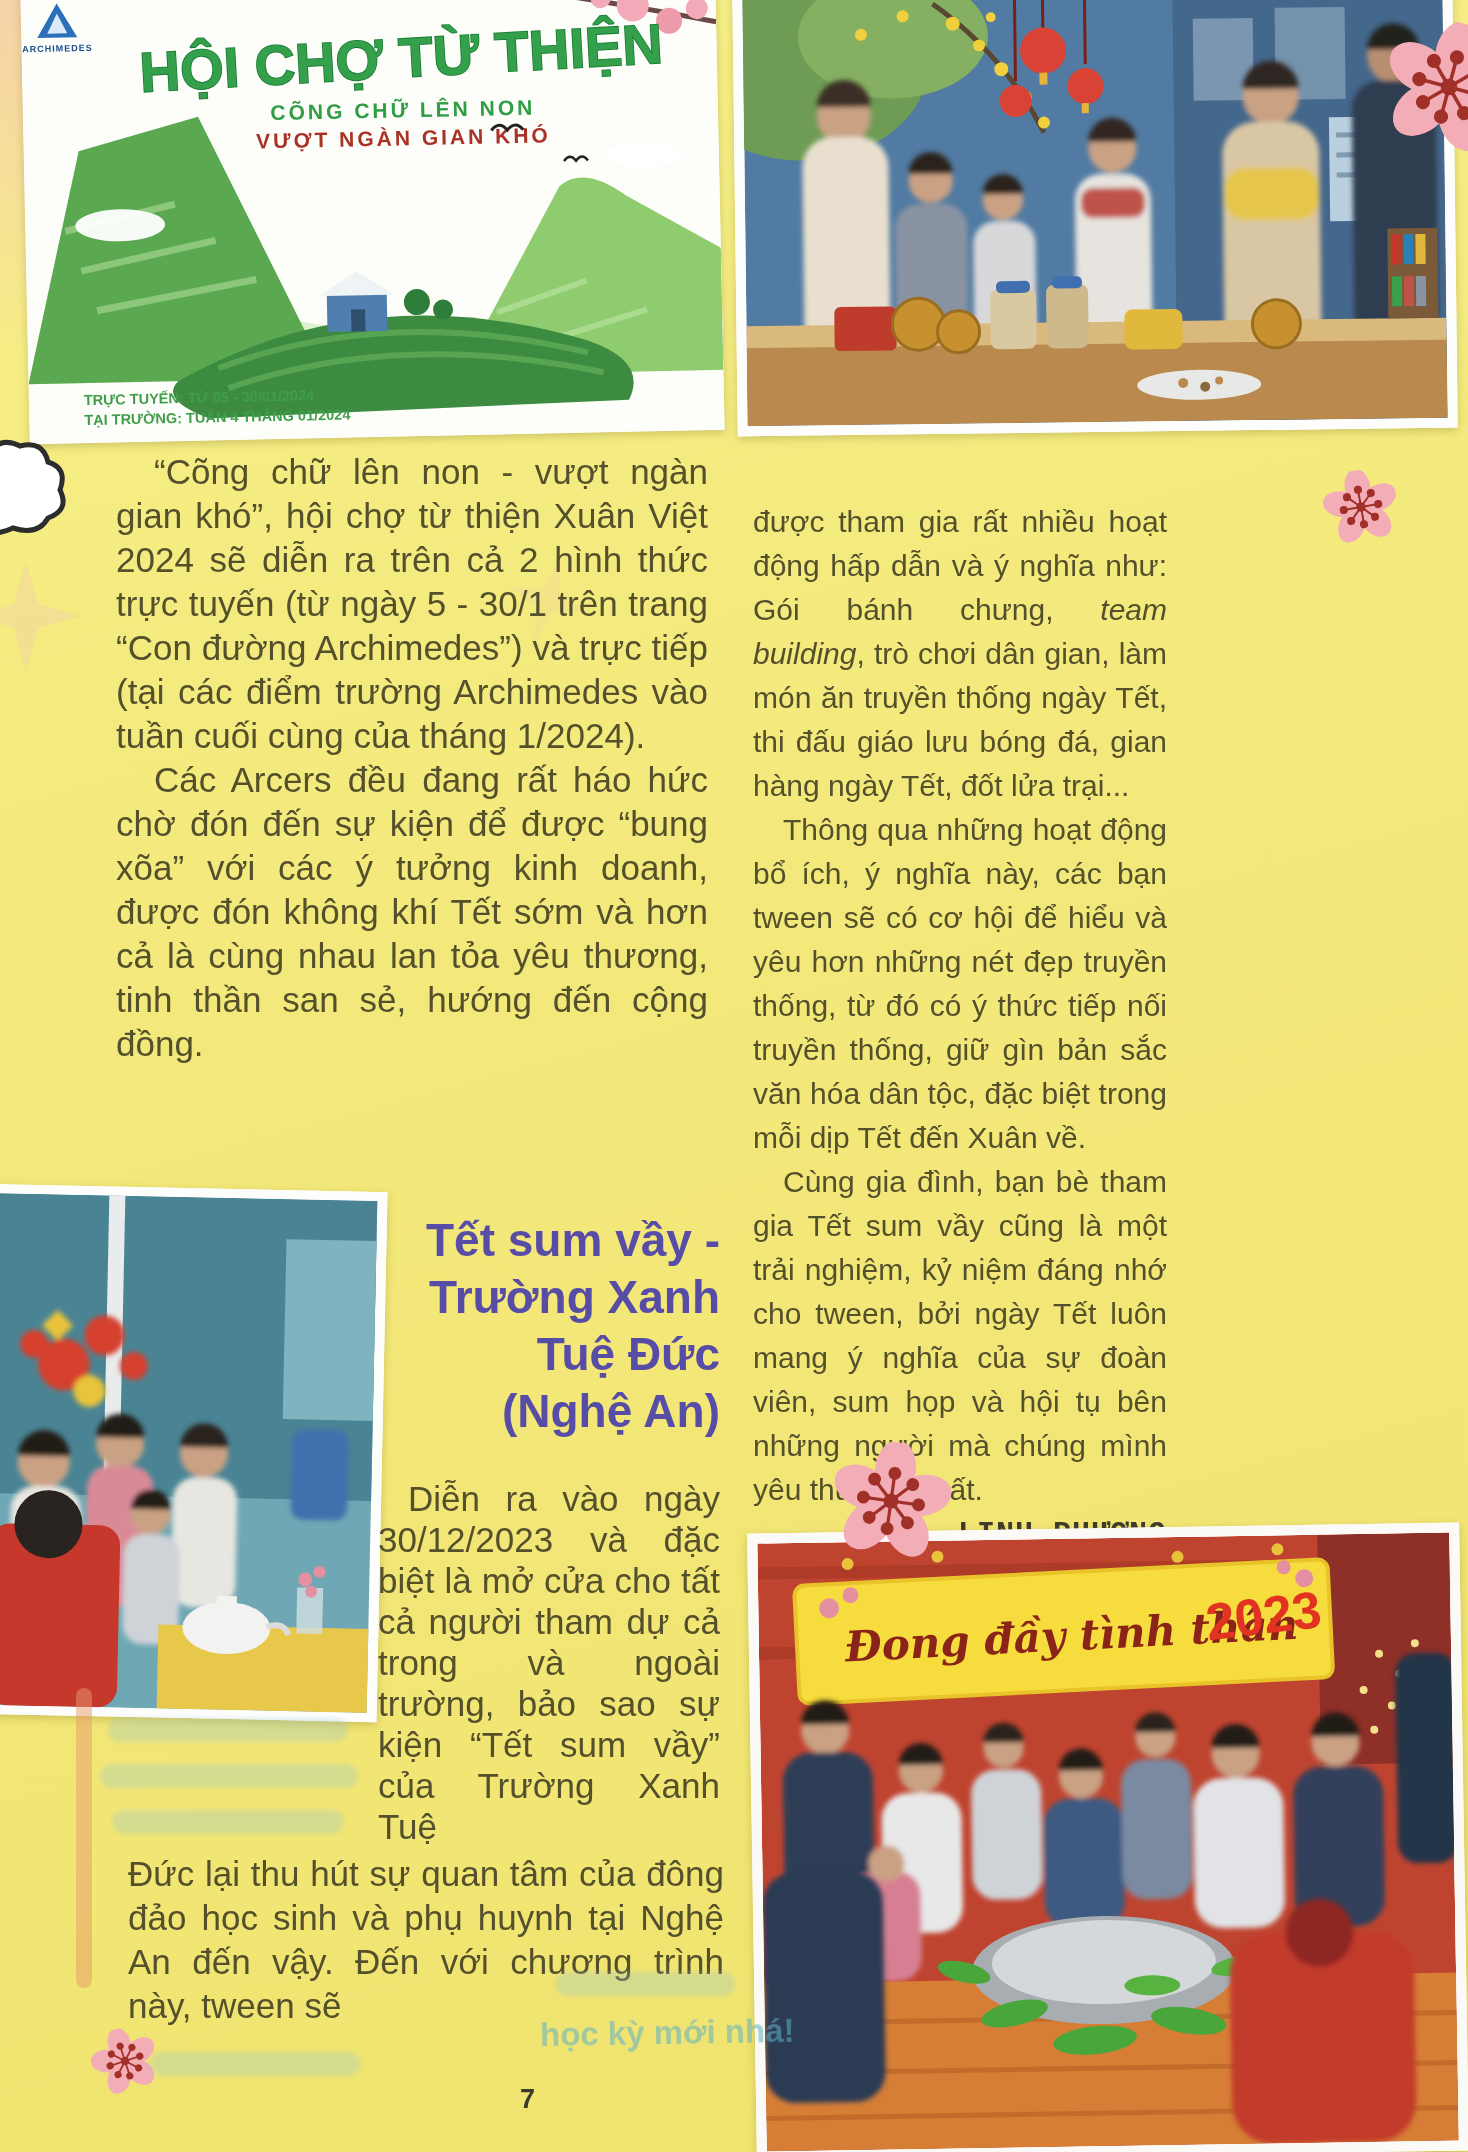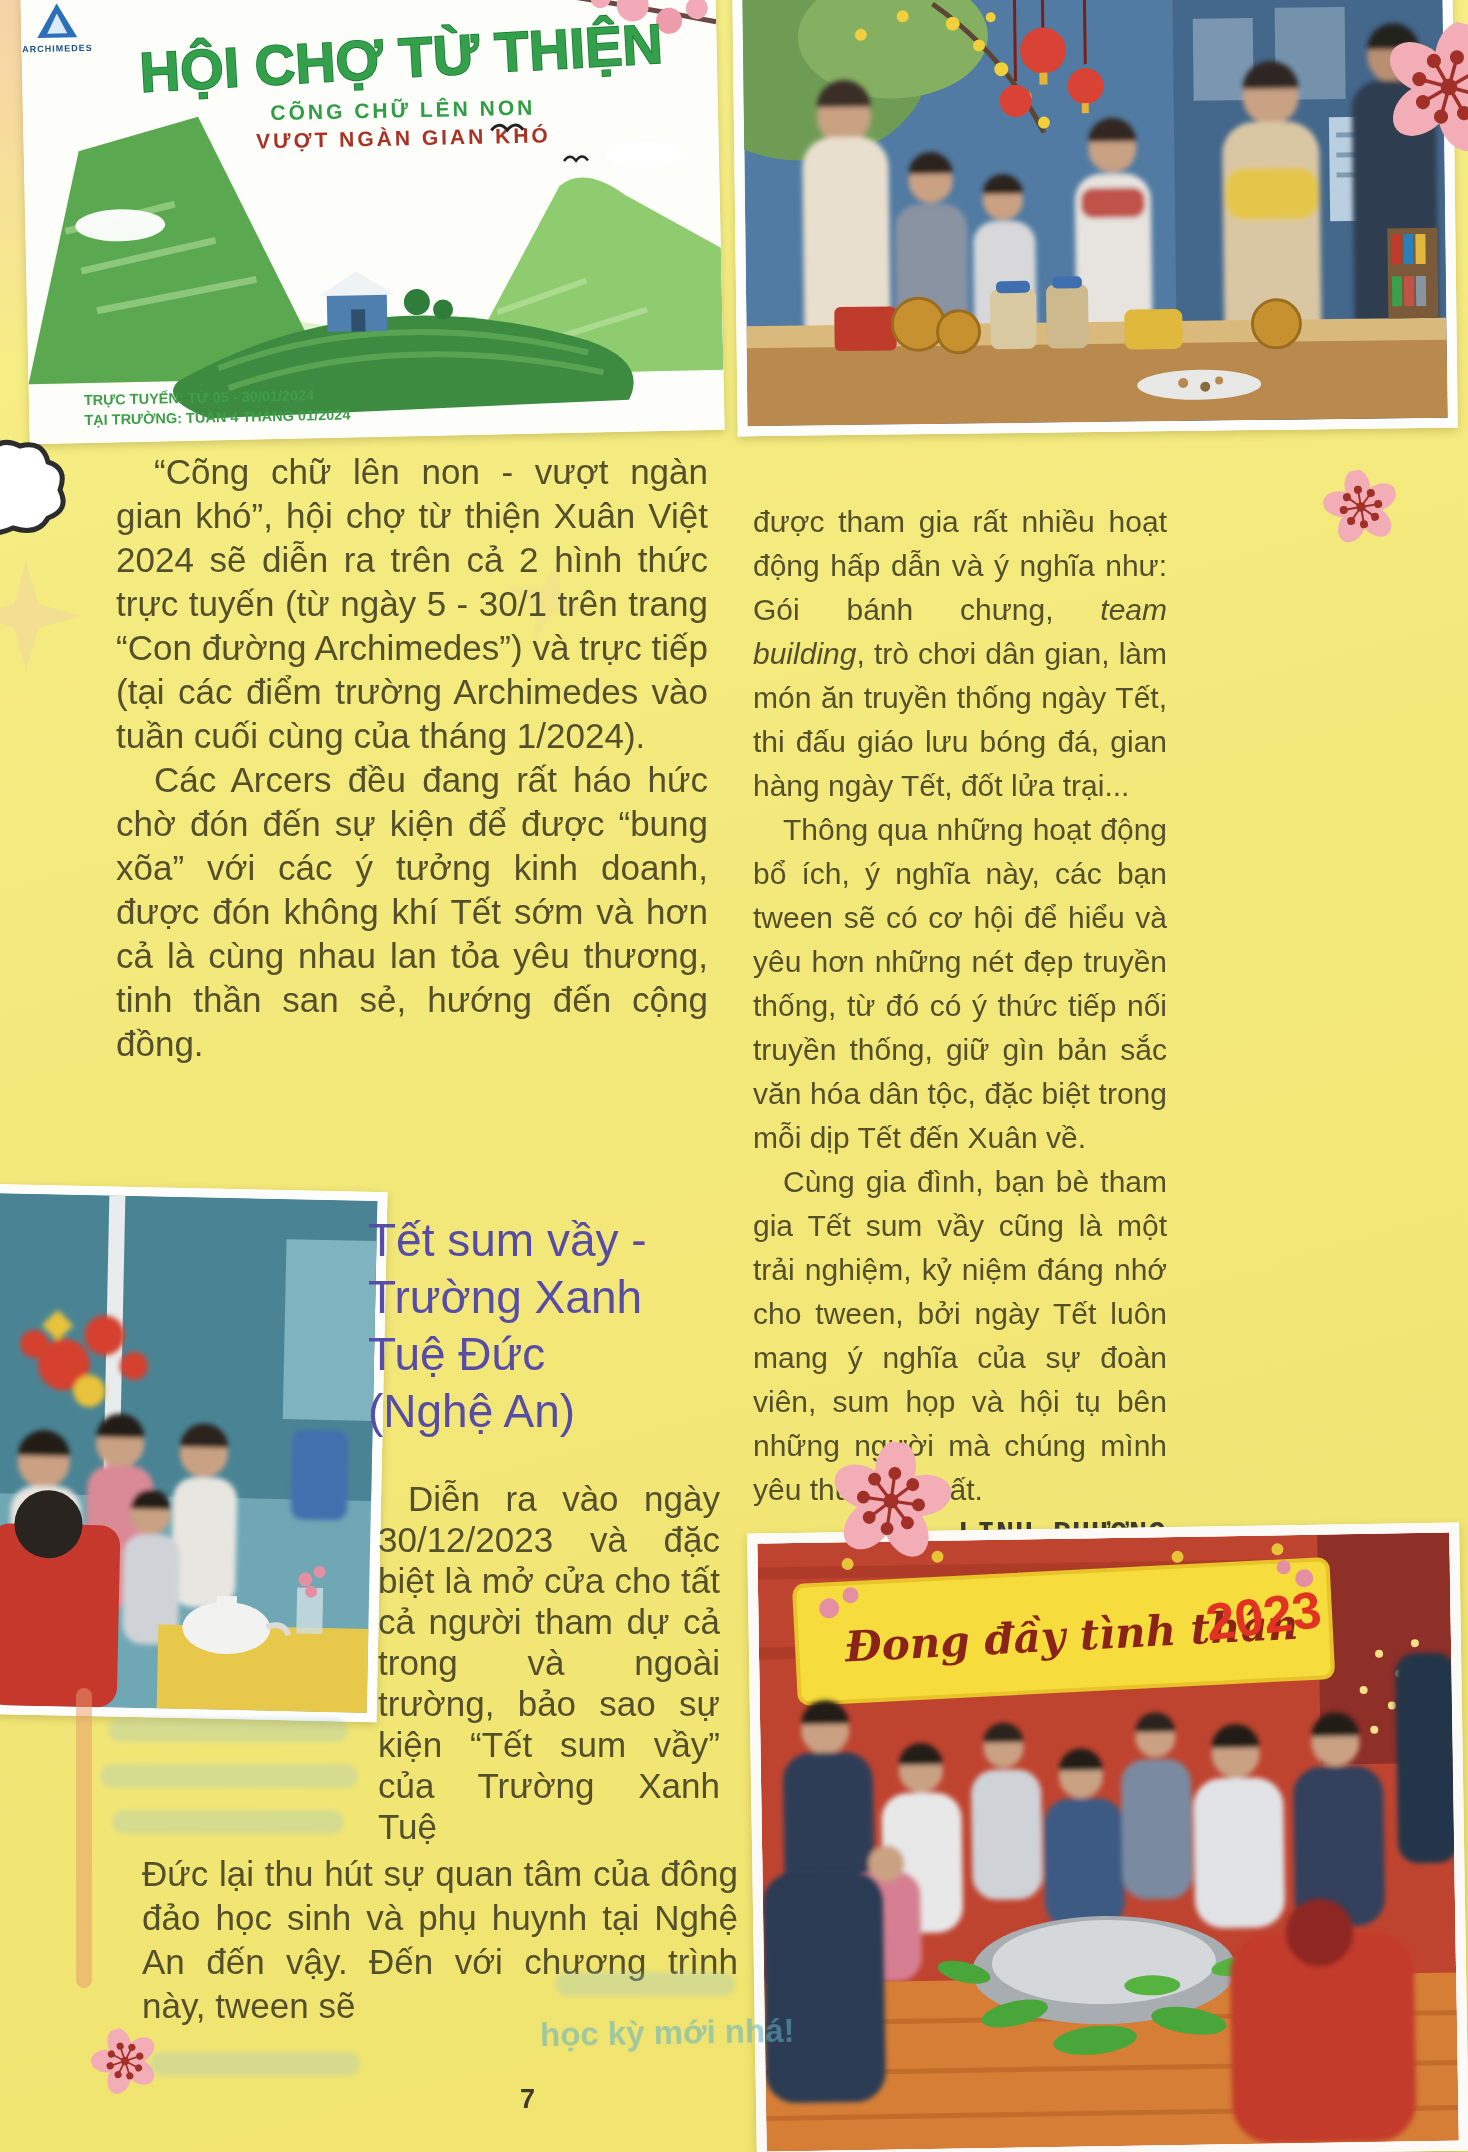--- a/index.html
+++ b/index.html
@@ -13,23 +13,23 @@
   .photo{background:#fff;box-shadow:0 3px 9px rgba(90,80,20,.25);}
   .photo svg{display:block;}
   
   .body-text{color:#54502c;text-align:justify;}
   .left-col{left:116px;top:450px;width:592px;font-size:35px;line-height:44px;}
   .left-col p,.right-col p{margin:0;}
   .indent{text-indent:38px;}
   .right-col{left:753px;top:452px;width:414px;font-size:30px;line-height:44px;margin-top:48px;}
   .right-col .indent{text-indent:30px;}
   .narrow-para{left:378px;top:1478px;width:342px;font-size:35px;line-height:41px;text-indent:30px;}
-  .wide-para{left:128px;top:1852px;width:596px;font-size:35px;line-height:44px;margin-left:14px;}
-  .section-heading{left:368px;top:1212px;width:352px;text-align:left;
-        color:#584da6;font-size:46px;line-height:57px;font-weight:normal;}
+  .wide-para{left:128px;top:1852px;width:596px;font-size:35px;line-height:44px;}
+  .section-heading{left:368px;top:1212px;width:352px;text-align:right;
+        color:#584da6;font-size:46px;line-height:57px;font-weight:bold;}
   .author{margin-top:26px;text-align:right;font-weight:bold;font-size:30px;
         letter-spacing:1px;color:#3f3c2c;text-indent:0;font-family:Liberation Mono, monospace;}
   .page-num{left:520px;top:2084px;font-size:27px;font-weight:bold;color:#3b3a2b;}
   .frag{left:540px;top:2014px;font-size:33px;font-weight:bold;color:#5fb0c4;
         opacity:.55;filter:blur(.6px);transform:rotate(-1deg);}
   
   .smudge{background:#8fc3d4;opacity:.28;filter:blur(2px);border-radius:12px;height:24px;}
   .band{left:76px;top:1688px;width:16px;height:300px;background:#e89a6b;opacity:.5;border-radius:8px;}
   .blossom svg,.star svg,.cloud svg{display:block;width:100%;height:100%;}
 </style>

